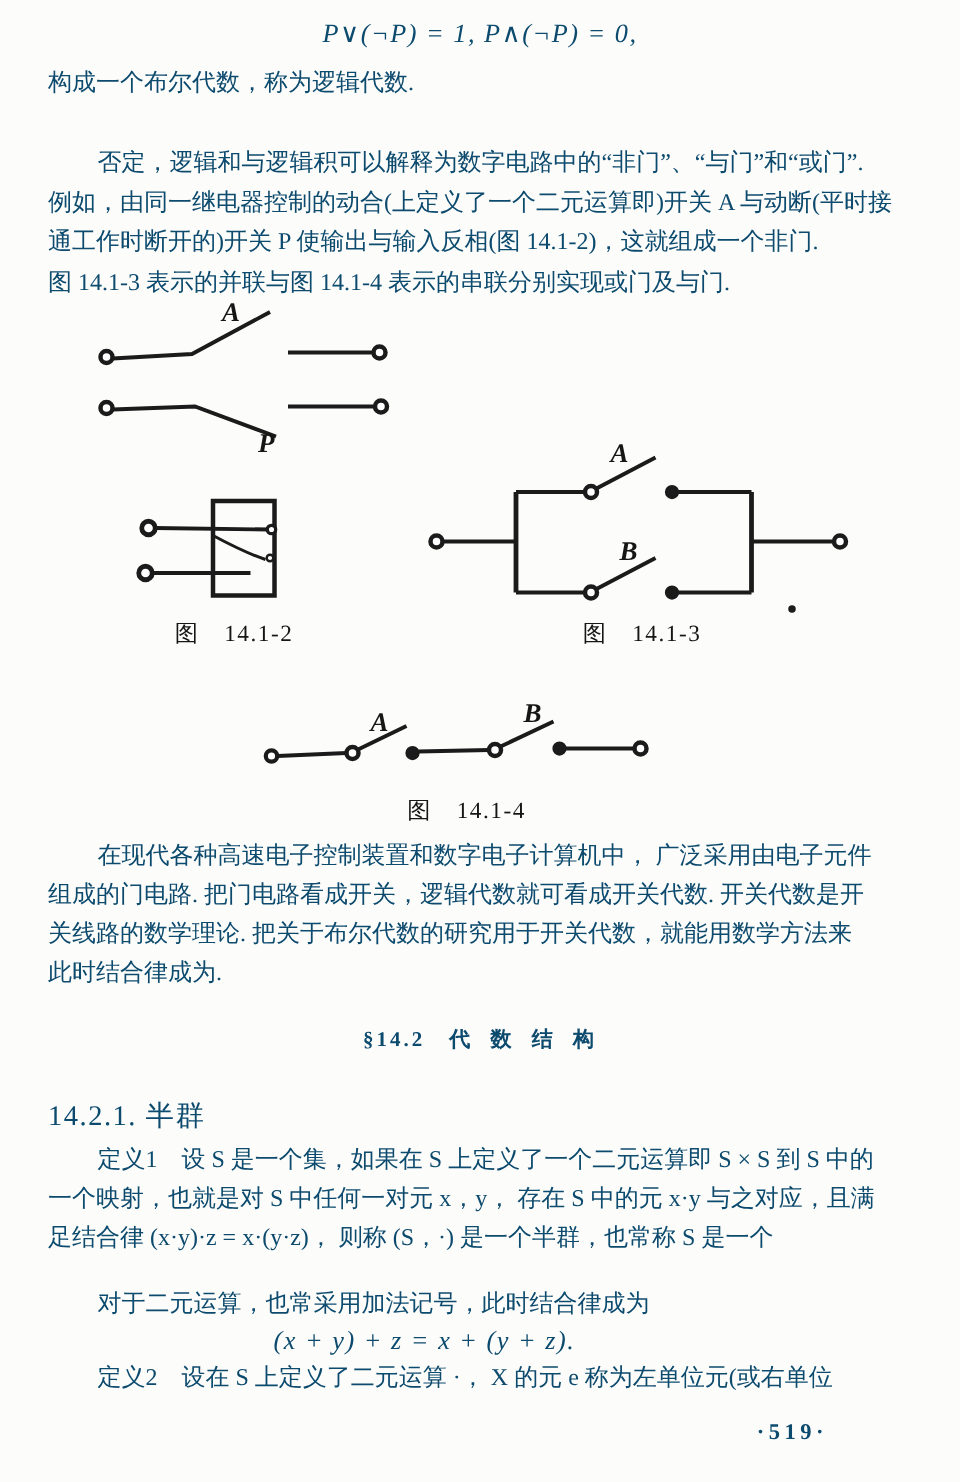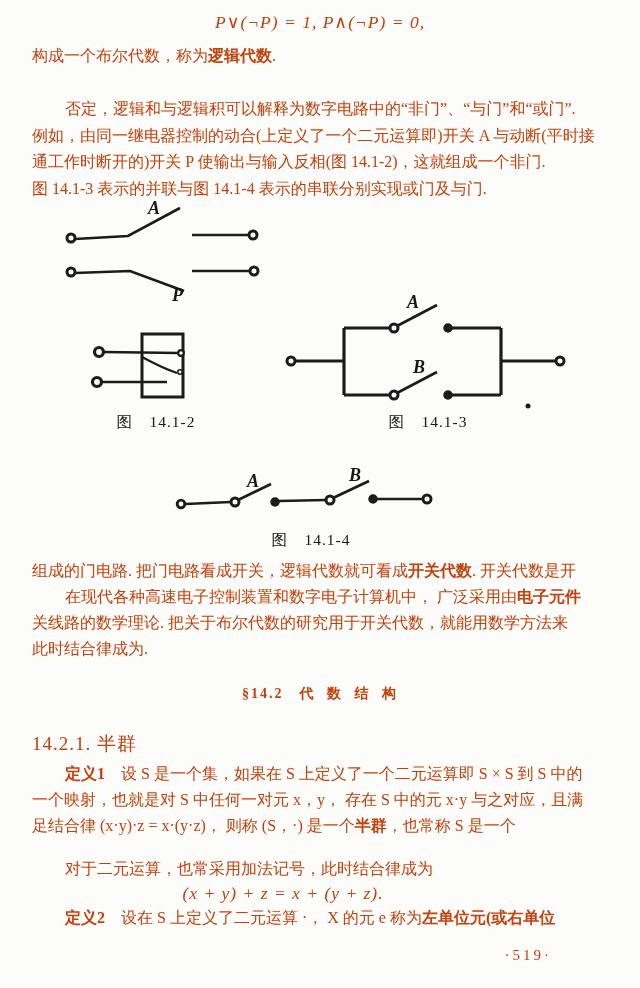--- a/index.html
+++ b/index.html
@@ -1,26 +1,26 @@
 <!DOCTYPE html>
 <html><head>
 <meta charset="utf-8">
 <style>
   html,body{margin:0;padding:0;background:#ddd;}
   .page{position:relative;width:640px;height:988px;background:#fcfcfa;overflow:hidden;
-        font-family:"Liberation Serif","DejaVu Serif",serif;color:#c2410c;}
+        font-family:"Liberation Serif","DejaVu Serif",serif;color:#0c4a6e;}
   .block{position:absolute;left:32px;width:576px;}
   .line{white-space:nowrap;font-size:16px;}
   .indent{padding-left:33px;}
   .center{text-align:center;}
-  b{font-weight:bold;}
+  b{font-weight:normal;}
   .math{font-style:italic;font-size:17.5px;letter-spacing:1px;}
   .heading{font-size:14px;font-weight:bold;word-spacing:6px;letter-spacing:2px;}
   .subhead{font-size:19px;letter-spacing:1px;font-family:Liberation Serif, serif;}
-  .pagenum{position:absolute;top:947px;right:88px;font-size:15px;letter-spacing:3px;font-weight:normal;}
+  .pagenum{position:absolute;top:947px;right:88px;font-size:15px;letter-spacing:3px;font-weight:bold;}
   svg{position:absolute;left:0;top:195px;}
   svg line, svg polyline, svg path, svg rect{stroke:#1b1b1b;fill:none;}
   .flabel{font-family:"Liberation Serif","DejaVu Serif",serif;font-style:italic;font-weight:bold;font-size:18px;fill:#161616;}
   .fcap{font-family:"Liberation Serif","DejaVu Serif",serif;font-size:15.5px;fill:#161616;letter-spacing:1px;}
 </style>
 </head>
 <body>
 
 <div class="page">
 
@@ -116,22 +116,22 @@
       <g stroke-width="2.6">
         <circle cx="373" cy="304" r="4" fill="#1b1b1b" stroke="#1b1b1b" stroke-width="1.5"></circle>
         <line x1="377" y1="304" x2="423" y2="304"></line>
         <circle cx="427" cy="304" r="4" fill="#fff" stroke="#1b1b1b" stroke-width="3"></circle>
       </g>
       <text class="fcap" x="311" y="350" text-anchor="middle">图　14.1-4</text>
     </g>
   </svg>
 
   <div class="block" style="top:558px;line-height:26px">
+    <div class="line indent"><span>在现代各种高速电子控制装置和数字电子计算机中， 广泛采用由</span><b>电子元件</b></div>
     <div class="line"><span>组成的门电路. 把门电路看成开关，逻辑代数就可看成</span><b>开关代数</b><span>.  开关代数是开</span></div>
-    <div class="line indent"><span>在现代各种高速电子控制装置和数字电子计算机中， 广泛采用由</span><b>电子元件</b></div>
     <div class="line">关线路的数学理论.  把关于布尔代数的研究用于开关代数，就能用数学方法来</div>
     <div class="line">此时结合律成为.</div>
   </div>
 
   <div class="block center" style="top:684px">
     <span class="heading">§14.2　代 数 结 构</span>
   </div>
 
   <div class="block" style="top:731px">
     <span class="subhead">14.2.1. 半群</span>

